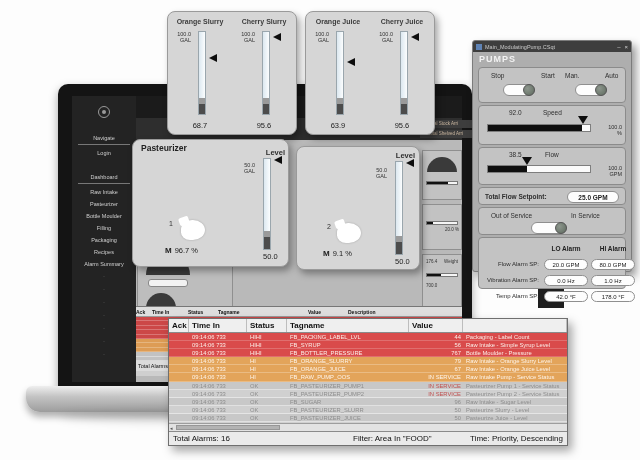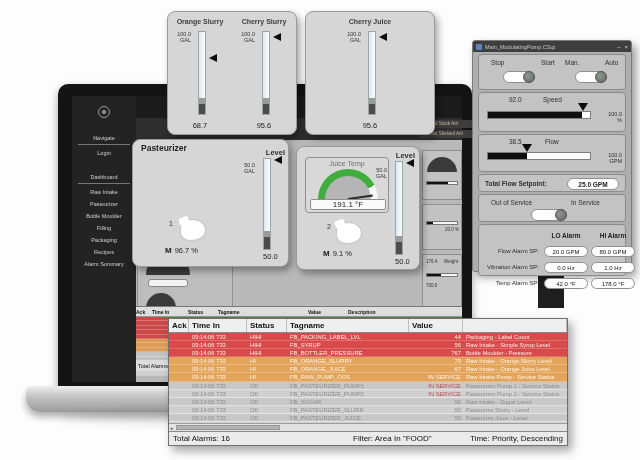--- a/index.html
+++ b/index.html
@@ -244,20 +244,27 @@
     <div class="tname">Cherry Slurry</div>
     <div class="cap"><span>100.0</span><br><span>GAL</span></div>
     <div class="track"></div>
     <div class="marker" style="top: 14.52px;"></div>
     <div class="tval">95.6</div>
   </div>
 </div>
 
 <div class="abs panel tankpanel" style="left:305px; top:11px; width:130px; height:124px;">
   <div class="tank">
+    <div class="tname">Orange Juice</div>
+    <div class="cap"><span>100.0</span><br><span>GAL</span></div>
+    <div class="track"></div>
+    <div class="marker" style="top: 39.88px;"></div>
+    <div class="tval">63.9</div>
+  </div>
+  <div class="tank">
     <div class="tname">Cherry Juice</div>
     <div class="cap"><span>100.0</span><br><span>GAL</span></div>
     <div class="track"></div>
     <div class="marker" style="top: 14.52px;"></div>
     <div class="tval">95.6</div>
   </div>
 </div>
 
 <div class="abs panel" style="left:132px; top:139px; width:157px; height:128px;">
   <div class="phead">Pasteurizer</div>
@@ -267,49 +274,41 @@
     <div class="ltrack track" style="left:26px; top:10px; height:92px;"></div>
     <div class="lmarker marker" style="left: 37px; top: 8px;"></div>
     <div class="lval" style="left:26px; top:104px;">50.0</div>
   </div>
   <div class="pumpno" style="left:36px; top:80px;">1</div>
   <div class="pumpblob" style="left:48px; top:80px;"></div>
   <div class="pumppct" style="left:32px; top:106px;"><b>M</b><span>96.7 %</span></div>
 </div>
 
 <div class="abs panel" style="left:296px; top:146px; width:124px; height:124px;">
-  <div class="gaugebox" style="left:8px; top:10px;">
-    <div class="gtitle">Juice Temp</div>
-    <div class="garc">
-      <div class="band" style="background:conic-gradient(from 270deg at 50% 100%, #3fae3f 0 152deg, #f7f7f7 152deg 180deg);"></div>
-      <div class="inner"></div>
-    </div>
-    <div class="gneedle" style="transform:rotate(82deg);"></div>
-    <div class="gvalue">191.1 °F</div>
-  </div>
   <div class="levelcol" style="left:72px; top:4px; width:50px; height:116px;">
     <div class="llabel" style="position:absolute; right:4px; top:0;">Level</div>
     <div class="lcap" style="left:0; top:16px;"><span>50.0</span><br><span>GAL</span></div>
     <div class="ltrack track" style="left:26px; top:10px; height:94px;"></div>
     <div class="lmarker marker" style="left: 37px; top: 8px;"></div>
     <div class="lval" style="left:26px; top:106px;">50.0</div>
   </div>
   <div class="pumpno" style="left:30px; top:76px;">2</div>
   <div class="pumpblob" style="left:40px; top:76px;"></div>
   <div class="pumppct" style="left:26px; top:102px;"><b>M</b><span>9.1 %</span></div>
 </div>
 
 <div class="abs" id="monitor-stand"></div>
 <div class="abs" id="pumps">
   <div class="tbar">
     <span class="ticon"></span>
     <span class="ttext">Main_ModulatingPump.CSqt</span>
     <span class="tbtn">–</span>
     <span class="tbtn">×</span>
   </div>
+  <div class="phdr">PUMPS</div>
 
   <div class="psec" style="height:36px;">
     <span class="plabel" style="left:12px; top:4px;">Stop</span>
     <span class="plabel" style="left:62px; top:4px;">Start</span>
     <span class="plabel" style="left:86px; top:4px;">Man.</span>
     <span class="plabel" style="left:126px; top:4px;">Auto</span>
     <div class="toggle" style="left:24px; top:16px;">
         <div class="knob"></div>
       </div>
     <div class="toggle" style="left:96px; top:16px;">

